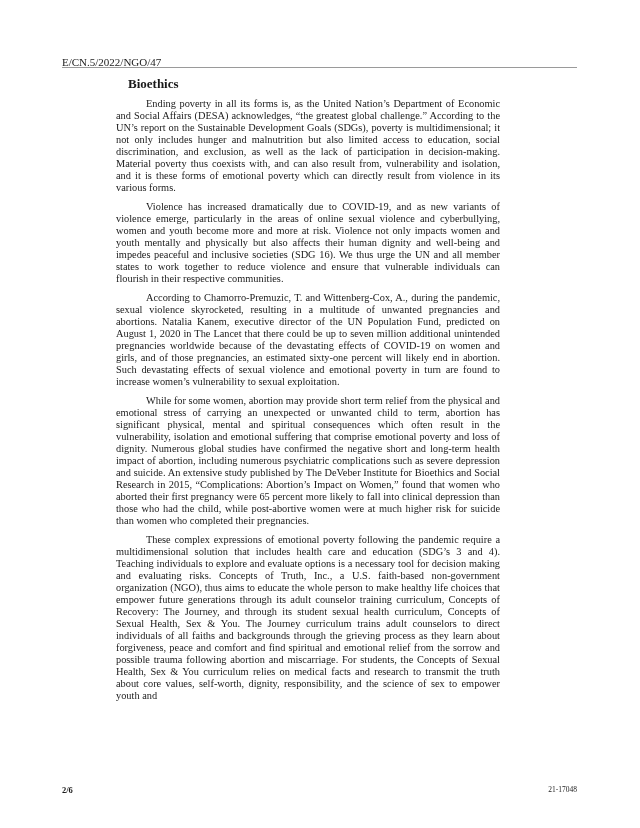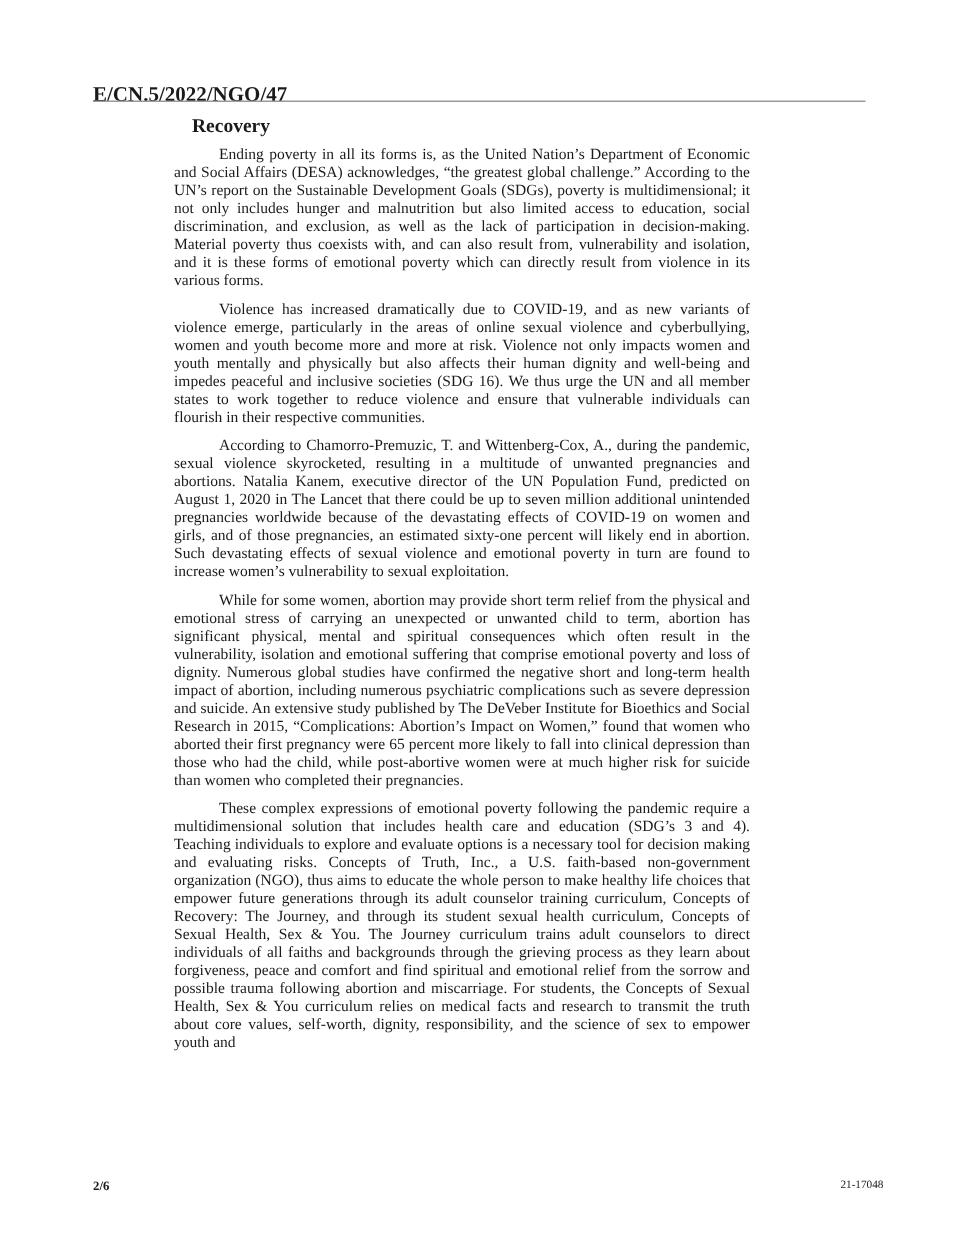--- a/index.html
+++ b/index.html
@@ -1,32 +1,32 @@
 <!DOCTYPE html>
 <html><head>
 <meta charset="utf-8">
 <style>
   html, body { margin: 0; padding: 0; background: #ffffff; }
   body { width: 640px; height: 828px; position: relative; overflow: hidden;
          font-family: "Liberation Serif", "DejaVu Serif", serif; color: #1a1a1a; }
-  .doc-symbol { position: absolute; left: 62px; top: 56px; font-size: 14px; font-weight: bold; letter-spacing: 0; }
+  .doc-symbol { position: absolute; left: 62px; top: 56px; font-size: 11px; font-weight: normal; letter-spacing: 0; }
   .header-rule { position: absolute; left: 62px; top: 67px; width: 515px; height: 1px; background: #9a9a9a; }
   .title { position: absolute; left: 128px; top: 76px; font-size: 13px; font-weight: bold; margin: 0; }
   .body { position: absolute; left: 116px; top: 98px; width: 384px; }
   .para { margin: 0 0 7px 0; font-size: 10.35px; line-height: 12px; text-align: justify; text-indent: 30px; hyphens: none; }
   .page-num { position: absolute; left: 62px; top: 785px; font-size: 8.5px; font-weight: bold; }
-  .job-num { position: absolute; right: 51px; top: 785px; font-size: 7.5px; }
+  .job-num { position: absolute; right: 63px; top: 785px; font-size: 7.5px; }
 </style>
 </head>
 <body>
 
 <div class="doc-symbol">E/CN.5/2022/NGO/47</div>
 <div class="header-rule"></div>
 
-<h1 class="title">Recovery</h1>
+<h1 class="title">Bioethics</h1>
 
 <div class="body">
   <p class="para">Ending poverty in all its forms is, as the United Nation’s Department of Economic and Social Affairs (DESA) acknowledges, “the greatest global challenge.” According to the UN’s report on the Sustainable Development Goals (SDGs), poverty is multidimensional; it not only includes hunger and malnutrition but also limited access to education, social discrimination, and exclusion, as well as the lack of participation in decision-making. Material poverty thus coexists with, and can also result from, vulnerability and isolation, and it is these forms of emotional poverty which can directly result from violence in its various forms.</p>
   <p class="para">Violence has increased dramatically due to COVID-19, and as new variants of violence emerge, particularly in the areas of online sexual violence and cyberbullying, women and youth become more and more at risk. Violence not only impacts women and youth mentally and physically but also affects their human dignity and well-being and impedes peaceful and inclusive societies (SDG 16). We thus urge the UN and all member states to work together to reduce violence and ensure that vulnerable individuals can flourish in their respective communities.</p>
   <p class="para">According to Chamorro-Premuzic, T. and Wittenberg-Cox, A., during the pandemic, sexual violence skyrocketed, resulting in a multitude of unwanted pregnancies and abortions. Natalia Kanem, executive director of the UN Population Fund, predicted on August 1, 2020 in The Lancet that there could be up to seven million additional unintended pregnancies worldwide because of the devastating effects of COVID-19 on women and girls, and of those pregnancies, an estimated sixty-one percent will likely end in abortion. Such devastating effects of sexual violence and emotional poverty in turn are found to increase women’s vulnerability to sexual exploitation.</p>
   <p class="para">While for some women, abortion may provide short term relief from the physical and emotional stress of carrying an unexpected or unwanted child to term, abortion has significant physical, mental and spiritual consequences which often result in the vulnerability, isolation and emotional suffering that comprise emotional poverty and loss of dignity. Numerous global studies have confirmed the negative short and long-term health impact of abortion, including numerous psychiatric complications such as severe depression and suicide. An extensive study published by The DeVeber Institute for Bioethics and Social Research in 2015, “Complications: Abortion’s Impact on Women,” found that women who aborted their first pregnancy were 65 percent more likely to fall into clinical depression than those who had the child, while post-abortive women were at much higher risk for suicide than women who completed their pregnancies.</p>
   <p class="para">These complex expressions of emotional poverty following the pandemic require a multidimensional solution that includes health care and education (SDG’s 3 and 4). Teaching individuals to explore and evaluate options is a necessary tool for decision making and evaluating risks. Concepts of Truth, Inc., a U.S. faith-based non-government organization (NGO), thus aims to educate the whole person to make healthy life choices that empower future generations through its adult counselor training curriculum, Concepts of Recovery: The Journey, and through its student sexual health curriculum, Concepts of Sexual Health, Sex &amp; You. The Journey curriculum trains adult counselors to direct individuals of all faiths and backgrounds through the grieving process as they learn about forgiveness, peace and comfort and find spiritual and emotional relief from the sorrow and possible trauma following abortion and miscarriage. For students, the Concepts of Sexual Health, Sex &amp; You curriculum relies on medical facts and research to transmit the truth about core values, self-worth, dignity, responsibility, and the science of sex to empower youth and</p>
 </div>
 
 <div class="page-num">2/6</div>

